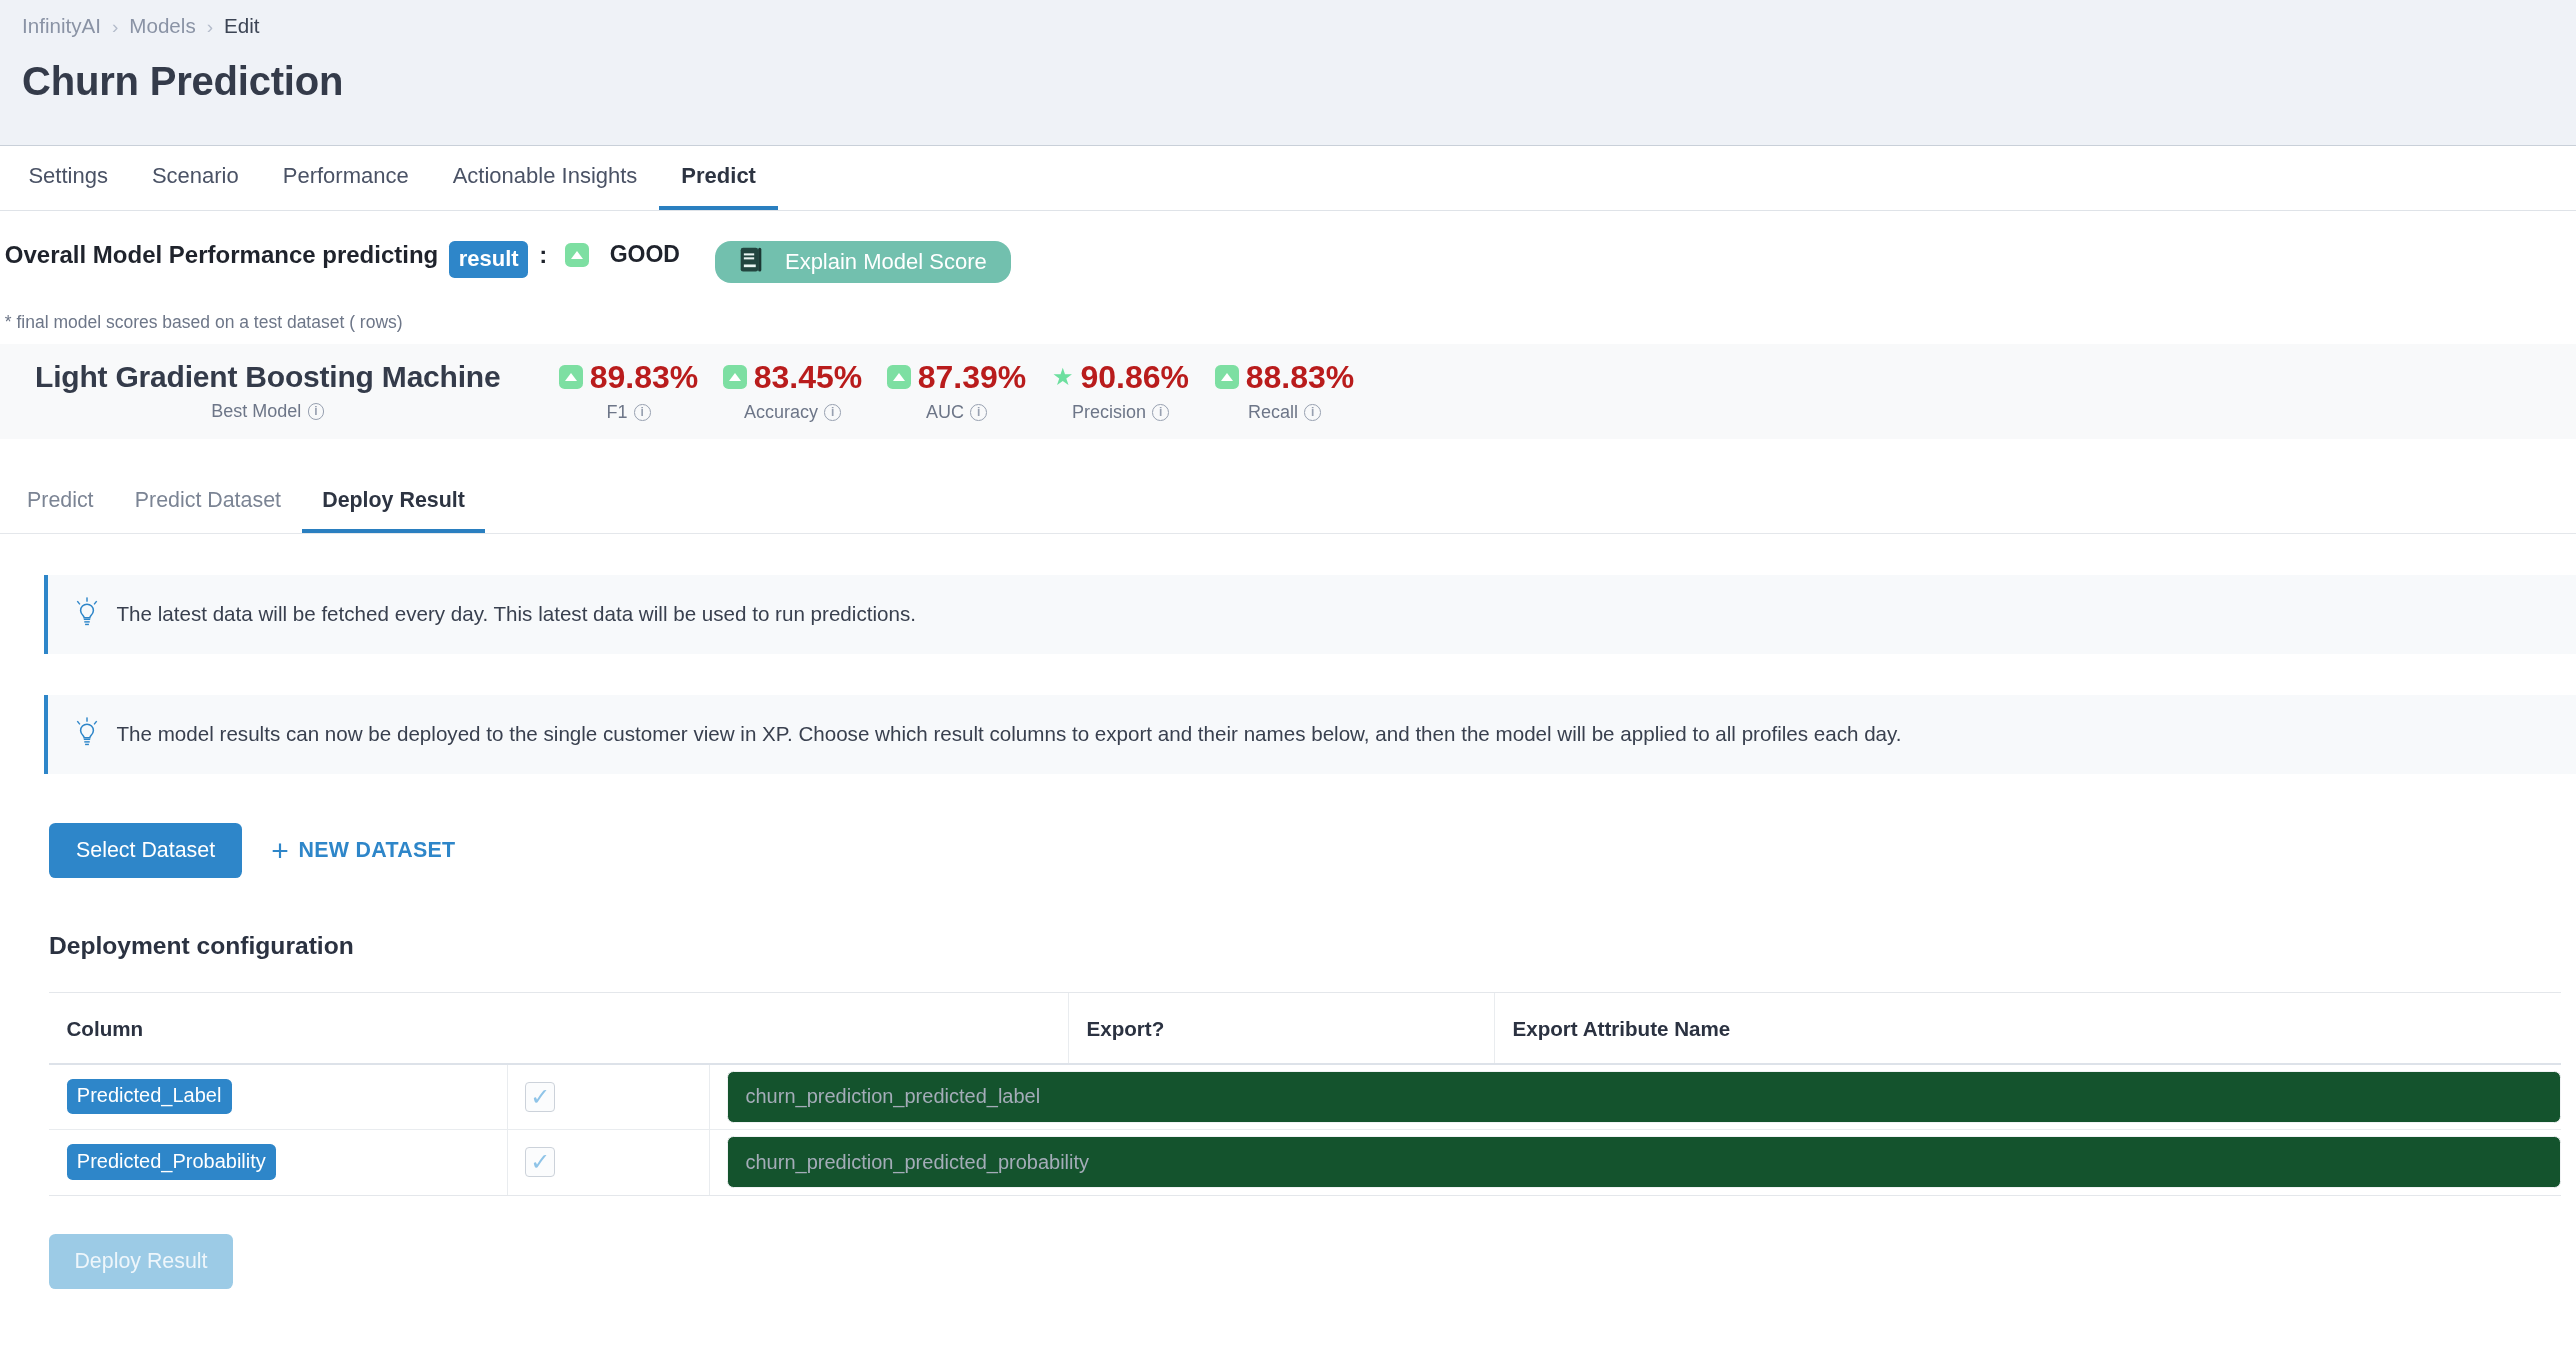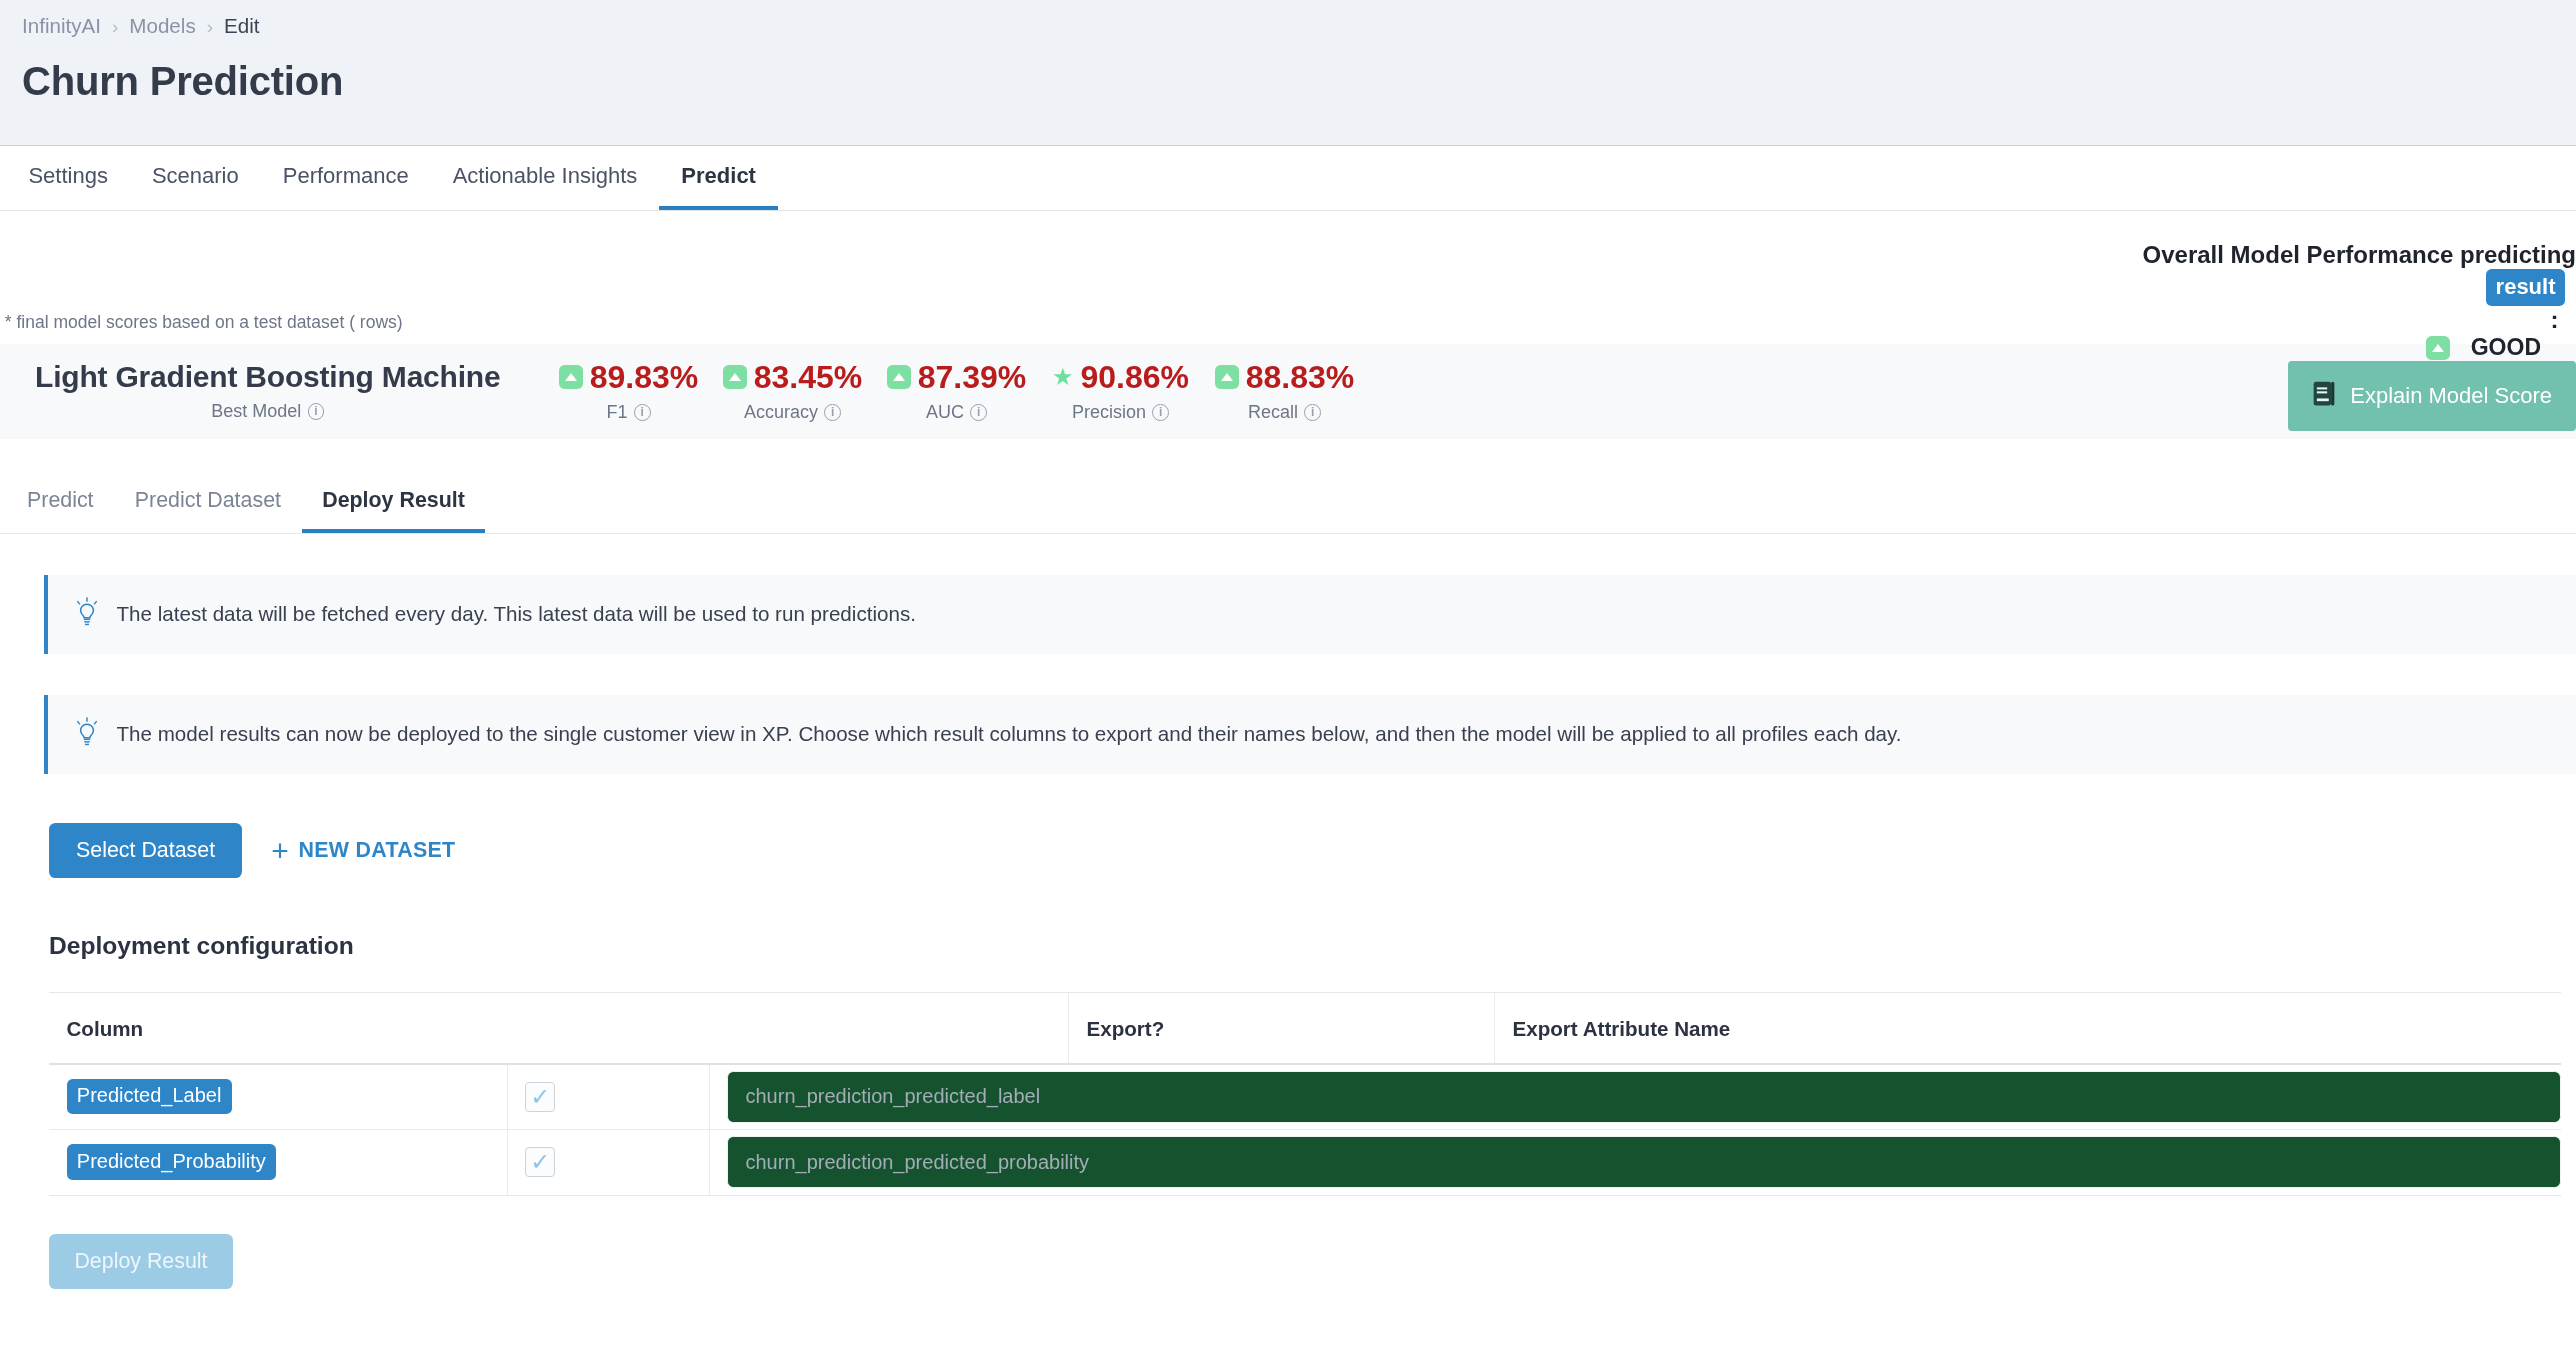--- a/index.html
+++ b/index.html
@@ -35,42 +35,42 @@
     border-bottom: 0.8px solid #dfe3e8; background: #ffffff;
   }
   .tab {
     font-size: 22px; color: #4a5265; padding: 19px 22px 17.5px 22px;
     border-bottom: 4px solid transparent; white-space: nowrap;
   }
   .tab.active { color: #2d3442; font-weight: bold; border-bottom-color: #2a7fc0; }
 
   
   .perf-row {
-    display: flex; align-items: flex-end; gap: 0;
-    padding: 30px 0 0 4.8px; height: 83px; flex-direction: column;
+    display: flex; align-items: flex-start; gap: 0;
+    padding: 30px 0 0 4.8px; height: 83px;
   }
   .perf-text { font-size: 24px; font-weight: bold; color: #1f232c; }
   .result-chip {
     background: #2e86c9; color: #ffffff; font-size: 22px; font-weight: bold;
     border-radius: 5.6px; padding: 4.8px 9.5px 6.4px 9.5px; margin: 0 11px;
   }
   .colon { font-size: 24px; font-weight: bold; color: #1f232c; margin-right: 17.5px; }
   .good-wrap { display: flex; align-items: center; gap: 21px; margin-right: 35px; }
   .tri-badge {
     width: 24px; height: 24px; border-radius: 5.6px; background: #7ddfa2;
     display: flex; align-items: center; justify-content: center;
   }
   .tri-badge .tri {
     width: 0; height: 0; border-left: 6.4px solid transparent;
     border-right: 6.4px solid transparent; border-bottom: 8px solid #ffffff;
   }
   .good-text { font-size: 23px; font-weight: bold; color: #1f232c; }
   .explain-btn {
-    display: flex; align-items: center; gap: 14px;
-    background: #72c0ae; border-radius: 4px; padding: 20px 24px;
+    display: flex; align-items: center; gap: 22px;
+    background: #72c0ae; border-radius: 16px; padding: 6px 24px;
     cursor: pointer; border: none;
   }
   .explain-btn .label { color: #ffffff; font-size: 22px; }
 
   .footnote { font-size: 17.5px; color: #6d7688; padding: 17.5px 0 0 4.8px; }
 
   
   .metrics {
     background: #f8f9fa; margin-top: 11px; height: 95px;
     display: flex; align-items: center; padding-left: 35px; gap: 0;

